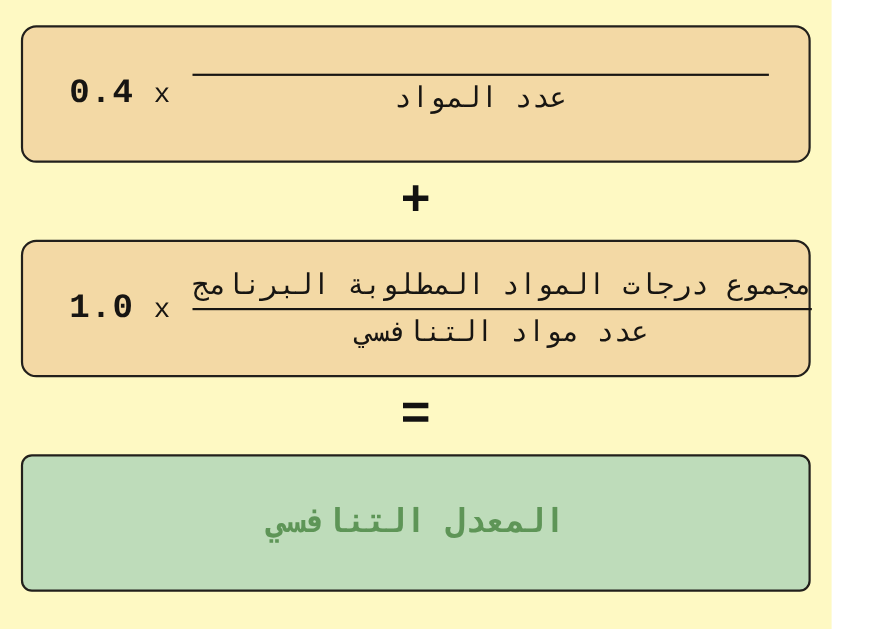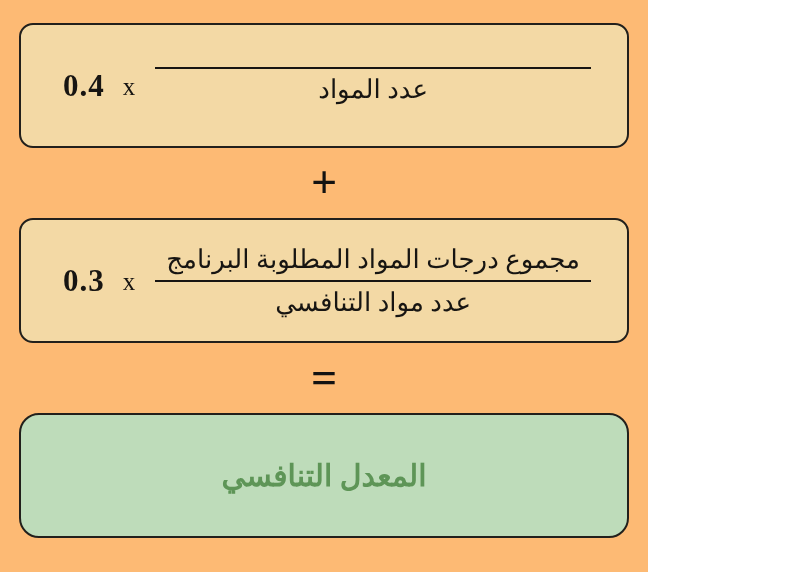--- a/index.html
+++ b/index.html
@@ -1,24 +1,24 @@
 <!DOCTYPE html>
 <html lang="ar"><head>
 <meta charset="utf-8">
 <style>
   html, body {
     margin: 0;
     padding: 0;
   }
   .page {
     position: relative;
-    width: 648px;
+    width: 756px;
     height: 572px;
-    background: #fdba74;
-    font-family: Liberation Serif, serif;
+    background: #fef9c3;
+    font-family: Liberation Mono, monospace;
     box-sizing: border-box;
     padding: 23px 19px 0 19px;
     display: flex;
     flex-direction: column;
     overflow: hidden;
   }
   .term-box {
     box-sizing: border-box;
     height: 125px;
     background: #f3d9a5;
@@ -70,21 +70,21 @@
     font-size: 46px;
     font-weight: bold;
     color: #131211;
     line-height: 1;
   }
   .result-box {
     box-sizing: border-box;
     height: 125px;
     background: #bedcba;
     border: 2.5px solid #22201c;
-    border-radius: 20px;
+    border-radius: 10px;
     display: flex;
     align-items: center;
     justify-content: center;
   }
   .result-text {
     direction: rtl;
     font-size: 30px;
     font-weight: bold;
     color: #5e9557;
   }
@@ -101,21 +101,21 @@
       <span class="frac-line"></span>
       <span class="denominator">عدد المواد</span>
     </span>
   </div>
 
   <div class="op-row">
     <span class="op">+</span>
   </div>
 
   <div class="term-box">
-    <span class="coef">0.3</span>
+    <span class="coef">1.0</span>
     <span class="mult">x</span>
     <span class="fraction">
       <span class="numerator">مجموع درجات المواد المطلوبة البرنامج</span>
       <span class="frac-line"></span>
       <span class="denominator">عدد مواد التنافسي</span>
     </span>
   </div>
 
   <div class="op-row">
     <span class="op">=</span>

